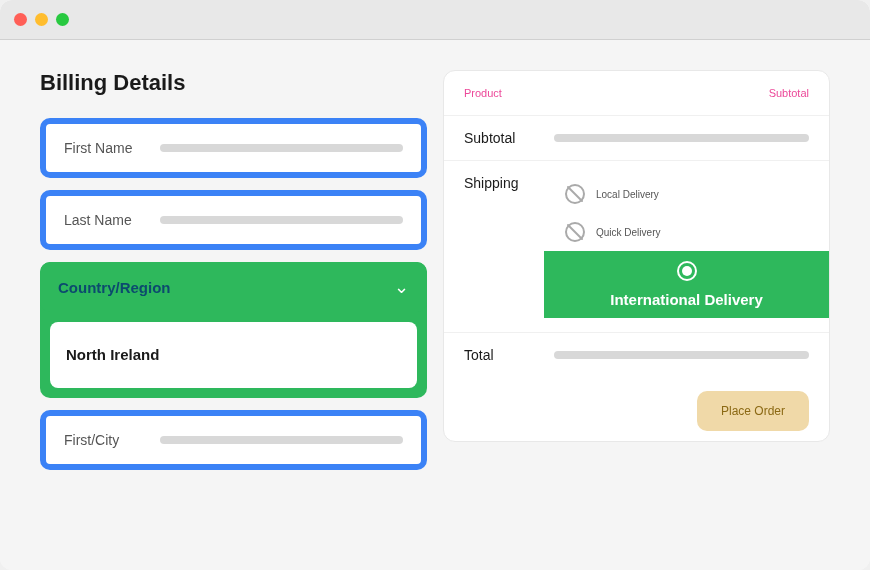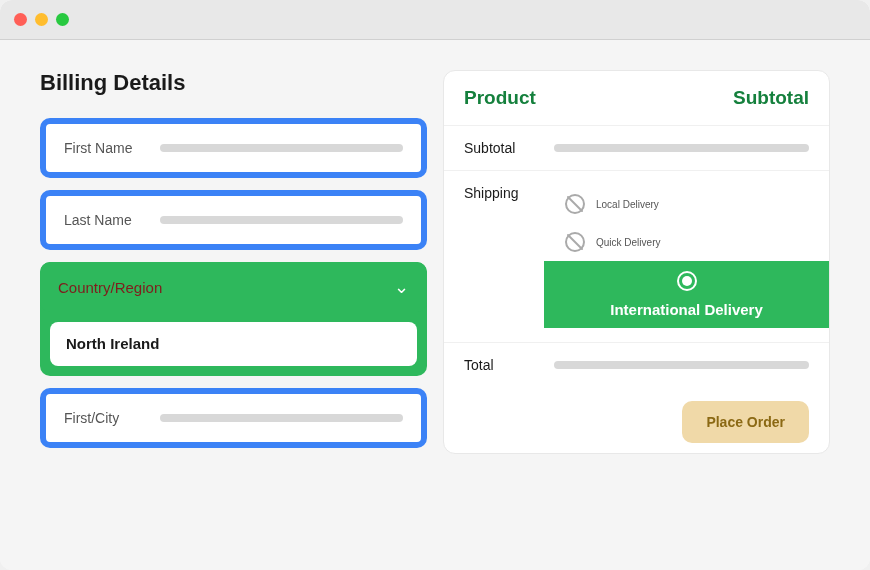--- a/index.html
+++ b/index.html
@@ -83,31 +83,31 @@
       border-radius: 10px;
       padding: 14px 18px;
       margin-bottom: 0;
       display: flex;
       align-items: center;
       justify-content: space-between;
       cursor: pointer;
     }
     .country-label {
       font-size: 15px;
-      color: #7f1d1d;
-      font-weight: 400;
+      color: #0c4a6e;
+      font-weight: 700;
     }
     .chevron-icon {
       color: #fff;
       font-size: 18px;
     }
     .country-value-box {
       background: #fff;
       border-radius: 8px;
-      padding: 13px 16px;
+      padding: 24px 16px;
       margin: 10px 10px 10px 10px;
     }
     .country-value-text {
       font-size: 15px;
       font-weight: 700;
       color: #1a1a1a;
     }
     .country-section {
       background: #2eb85c;
       border-radius: 10px;
@@ -126,23 +126,23 @@
       border: 1px solid #e8e8e8;
     }
     .checkout-header {
       display: flex;
       justify-content: space-between;
       align-items: center;
       padding: 16px 20px;
       border-bottom: 1px solid #f0f0f0;
     }
     .checkout-col {
-      font-size: 19px;
-      font-weight: 700;
-      color: #15803d;
+      font-size: 11px;
+      font-weight: 400;
+      color: #ec4899;
     }
     .checkout-row {
       display: flex;
       align-items: flex-start;
       padding: 14px 20px;
       border-bottom: 1px solid #f0f0f0;
     }
     .checkout-row-label {
       font-size: 14px;
       color: #1a1a1a;
@@ -215,22 +215,22 @@
     .checkout-row.shipping-row {
       align-items: flex-start;
       gap: 10px;
     }
     .checkout-row.total-row {
       border-bottom: none;
     }
     .place-order-btn {
       background: #f0d9a8;
       color: #8b6914;
-      font-weight: 700;
-      font-size: 14px;
+      font-weight: 400;
+      font-size: 12px;
       border: none;
       border-radius: 10px;
       padding: 13px 24px;
       cursor: pointer;
       float: right;
       margin-top: 14px;
     }
     .checkout-bottom {
       padding: 0 20px 10px 20px;
       overflow: hidden;

